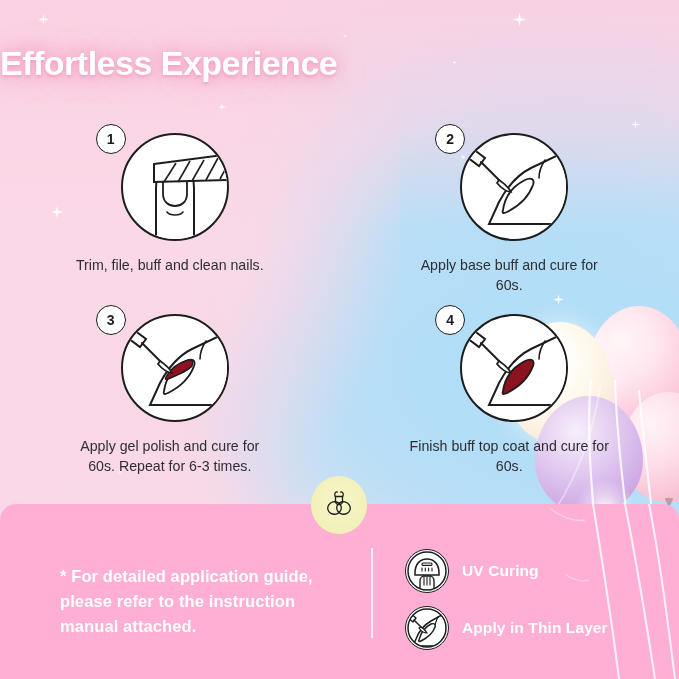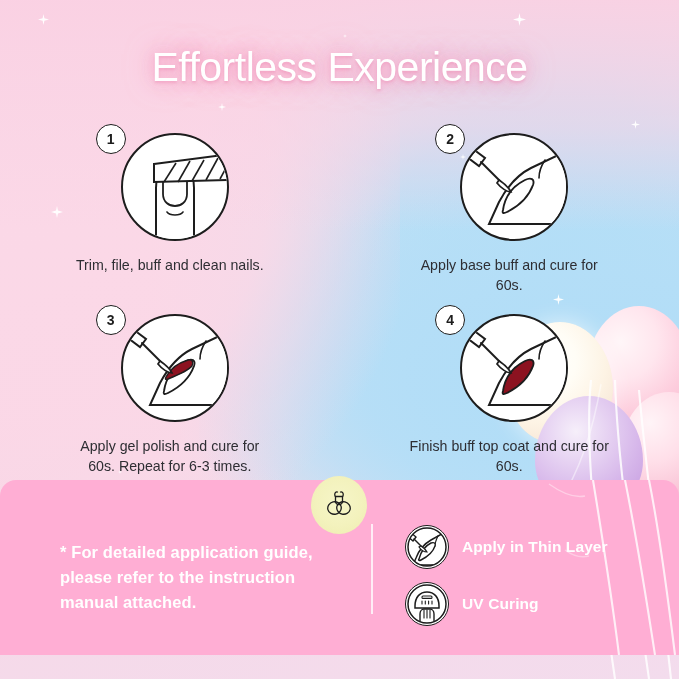--- a/index.html
+++ b/index.html
@@ -105,22 +105,22 @@
     background:radial-gradient(circle at 38% 30%, #f6effa 0%, #e6d2f2 30%, #d6b6ea 60%, #c79ee0 88%, #bb8fd8 100%);
   }
   .b-glow{
     position:absolute;left:96px;top:180px;width:60px;height:60px;border-radius:50%;
     background:radial-gradient(circle, rgba(255,255,255,.95) 0%, rgba(255,255,255,.35) 40%, rgba(255,255,255,0) 72%);
   }
   .strings{position:absolute;right:0;top:380px;width:190px;height:299px;}
 
   
   .title{
-    position:absolute;left:0;right:0;top:44px;text-align:center;
-    font-size:41px;font-weight:normal;letter-spacing:-.5px;color:#ffffff;
+    position:absolute;left:0;right:0;top:44px;text-align:left;
+    font-size:34px;font-weight:bold;letter-spacing:-.5px;color:#ffffff;
     text-shadow:0 0 16px rgba(247,155,193,.95),0 0 28px rgba(247,155,193,.6),0 2px 3px rgba(236,140,180,.55);
   }
 
   
   .steps{position:absolute;left:0;top:128px;width:679px;}
   .row{display:flex;}
   .step{width:50%;display:flex;flex-direction:column;align-items:center;position:relative;}
   .art-wrap{position:relative;width:120px;height:118px;}
   .num{
     position:absolute;left:-14px;top:-4px;width:28px;height:28px;border-radius:50%;
@@ -137,21 +137,21 @@
 
   
   .bee-badge{
     position:absolute;left:311px;top:476px;width:56px;height:58px;border-radius:50%;
     background:radial-gradient(circle at 50% 45%, #f6f6c8 0%, #f3f2bd 55%, #eeedb0 100%);
     display:flex;align-items:center;justify-content:center;z-index:6;
   }
 
   
   .footer{
-    position:absolute;left:0;top:480px;width:679px;height:175px;
+    position:absolute;left:0;top:504px;width:679px;height:175px;
     background:#ffaed4;border-radius:16px 16px 0 0;overflow:hidden;
   }
   .footer-strings{position:absolute;right:0;top:0;width:190px;height:175px;}
   .note{
     position:absolute;left:60px;top:60px;width:290px;
     color:#ffffff;font-size:16.5px;font-weight:bold;line-height:1.52;
     letter-spacing:.1px;
   }
   .divider{
     position:absolute;left:371px;top:44px;width:2px;height:90px;
@@ -352,40 +352,20 @@
     </svg>
 
     <div class="note">* For detailed application guide, please refer to the instruction manual attached.</div>
     <div class="divider"></div>
 
     <div class="feature-list">
 
       <div class="feature">
         <div class="feat-icon">
           <svg viewBox="0 0 40 40" width="40" height="40">
-            <g clip-path="url(#f1)">
-              <clipPath id="f1">
-                  <circle cx="20" cy="20" r="19"></circle>
-                </clipPath>
-              <path d="M40,4 L24,13 C17,17 12,23 9,31 L6,38 L40,38 Z" fill="#fff" stroke="#1d1d1d" stroke-width="1.5"></path>
-              <path d="M31,9 C29,13 28,16 28,19" fill="none" stroke="#1d1d1d" stroke-width="1.2" stroke-linecap="round"></path>
-              <path d="M12,32 C14,24 18,19 24,16 C27,15 29,16 28,19 C26,25 20,30 14,33 C12,34 11,33 12,32 Z" fill="#fff" stroke="#1d1d1d" stroke-width="1.4"></path>
-              <path d="M2,4 L9,10 L6,14 L-1,8 Z" fill="#fff" stroke="#1d1d1d" stroke-width="1.4"></path>
-              <path d="M7,12 L16,21" stroke="#1d1d1d" stroke-width="1.4" stroke-linecap="round"></path>
-              <path d="M14,19 C17,21 19,23 20,25 C17,25 14,23 12,20 Z" fill="#fff" stroke="#1d1d1d" stroke-width="1.2"></path>
-            </g>
-            <circle cx="20" cy="20" r="19" fill="none" stroke="#1d1d1d" stroke-width="1.5"></circle>
-          </svg>
-        </div>
-        <div class="feat-label">Apply in Thin Layer</div>
-      </div>
-
-      <div class="feature">
-        <div class="feat-icon">
-          <svg viewBox="0 0 40 40" width="40" height="40">
             <g clip-path="url(#f2)">
               <clipPath id="f2">
                   <circle cx="20" cy="20" r="19"></circle>
                 </clipPath>
               <path d="M8,22 C8,13 13,8 20,8 C27,8 32,13 32,22 L32,24 L8,24 Z" fill="#fff" stroke="#1d1d1d" stroke-width="1.5"></path>
               <rect x="15" y="12" width="10" height="2.4" rx="1" fill="#fff" stroke="#1d1d1d" stroke-width="1.1"></rect>
               <g stroke="#1d1d1d" stroke-width="1.1" stroke-linecap="round">
                 <line x1="15" y1="17" x2="15" y2="20"></line>
                 <line x1="18.3" y1="17" x2="18.3" y2="20"></line>
                 <line x1="21.6" y1="17" x2="21.6" y2="20"></line>
@@ -397,20 +377,40 @@
                 <line x1="20" y1="26" x2="20" y2="34"></line>
                 <line x1="23" y1="26" x2="23" y2="34"></line>
               </g>
             </g>
             <circle cx="20" cy="20" r="19" fill="none" stroke="#1d1d1d" stroke-width="1.5"></circle>
           </svg>
         </div>
         <div class="feat-label">UV Curing</div>
       </div>
 
+      <div class="feature">
+        <div class="feat-icon">
+          <svg viewBox="0 0 40 40" width="40" height="40">
+            <g clip-path="url(#f1)">
+              <clipPath id="f1">
+                  <circle cx="20" cy="20" r="19"></circle>
+                </clipPath>
+              <path d="M40,4 L24,13 C17,17 12,23 9,31 L6,38 L40,38 Z" fill="#fff" stroke="#1d1d1d" stroke-width="1.5"></path>
+              <path d="M31,9 C29,13 28,16 28,19" fill="none" stroke="#1d1d1d" stroke-width="1.2" stroke-linecap="round"></path>
+              <path d="M12,32 C14,24 18,19 24,16 C27,15 29,16 28,19 C26,25 20,30 14,33 C12,34 11,33 12,32 Z" fill="#fff" stroke="#1d1d1d" stroke-width="1.4"></path>
+              <path d="M2,4 L9,10 L6,14 L-1,8 Z" fill="#fff" stroke="#1d1d1d" stroke-width="1.4"></path>
+              <path d="M7,12 L16,21" stroke="#1d1d1d" stroke-width="1.4" stroke-linecap="round"></path>
+              <path d="M14,19 C17,21 19,23 20,25 C17,25 14,23 12,20 Z" fill="#fff" stroke="#1d1d1d" stroke-width="1.2"></path>
+            </g>
+            <circle cx="20" cy="20" r="19" fill="none" stroke="#1d1d1d" stroke-width="1.5"></circle>
+          </svg>
+        </div>
+        <div class="feat-label">Apply in Thin Layer</div>
+      </div>
+
     </div>
   </div>
 
   <div class="bee-badge">
     <svg width="30" height="30" viewBox="0 0 30 30">
       <g fill="none" stroke="#1d1d1d" stroke-width="1.3" stroke-linecap="round">
         <path d="M11,6 C10,3 12,1.5 13.5,2"></path>
         <path d="M19,6 C20,3 18,1.5 16.5,2"></path>
         <path d="M11.5,6.5 L18.5,6.5 L18.5,11 C18.5,13 17,14.5 15,14.5 C13,14.5 11.5,13 11.5,11 Z"></path>
         <ellipse cx="10.5" cy="18" rx="6.8" ry="6.2" transform="rotate(-14 10.5 18)"></ellipse>

